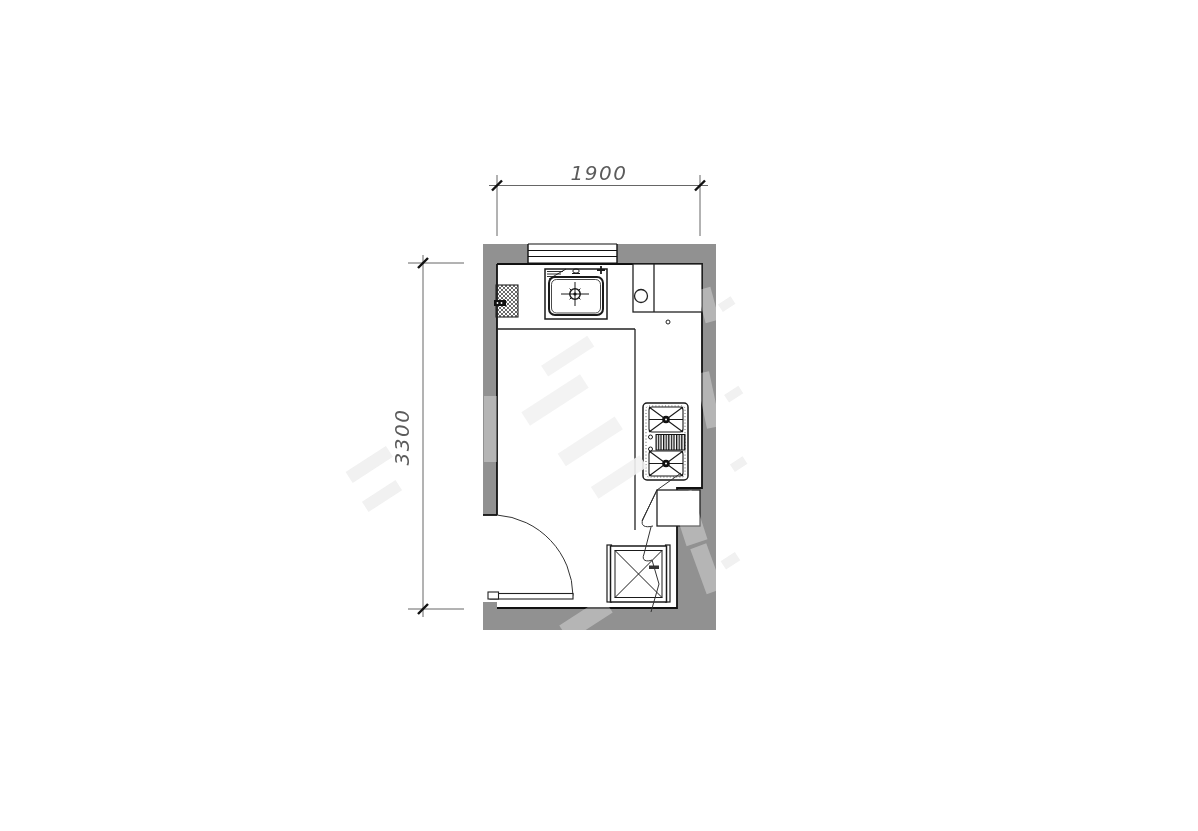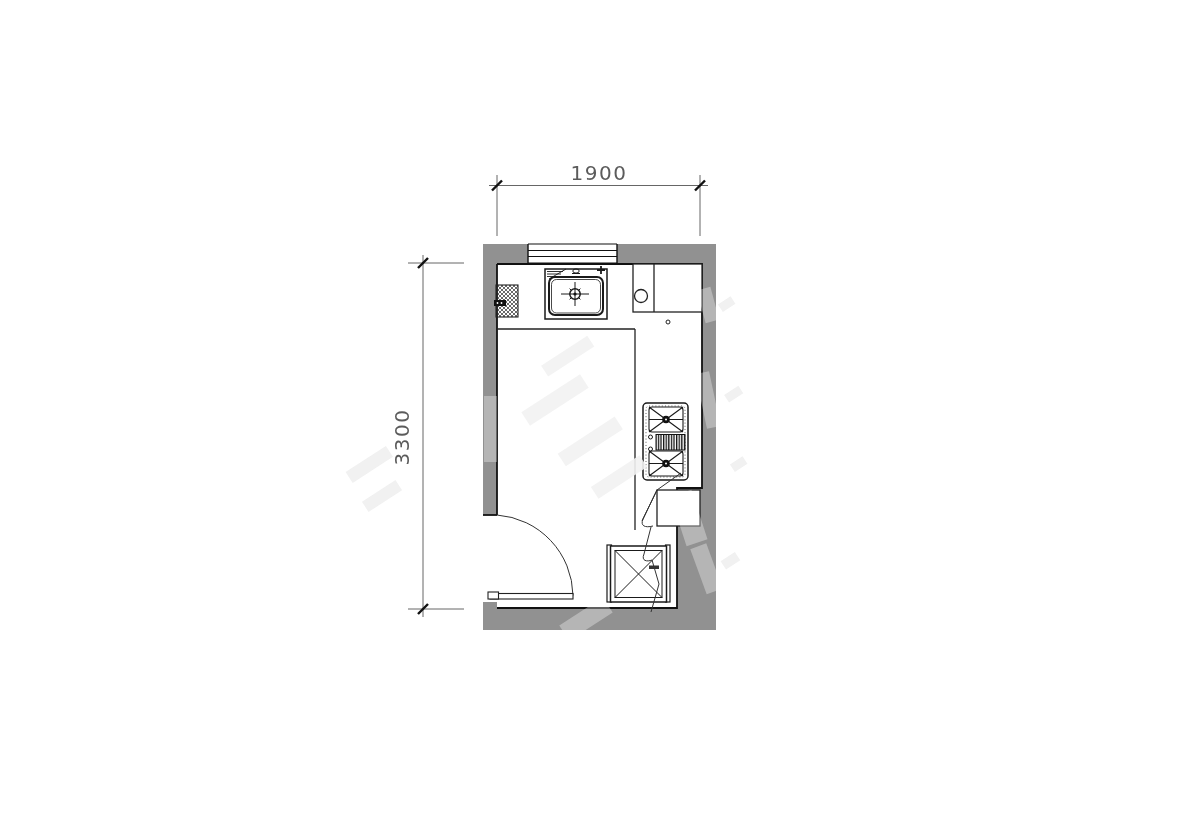--- a/index.html
+++ b/index.html
@@ -1,18 +1,19 @@
 <!DOCTYPE html>
 <html><head>
 <meta charset="utf-8">
 <style>
   html,body{margin:0;padding:0;background:#fff;}
   #stage{
     position:relative;width:1196px;height:831px;background:#ffffff;overflow:hidden;
     font-family:"DejaVu Sans",sans-serif;
+    font-style:italic;
   }
   svg{position:absolute;left:0;top:0;}
   text.dim{
     font-family:"DejaVu Sans",sans-serif;
     font-size:20px;fill:#4a4a4a;letter-spacing:1.5px;opacity:.9;
   }
 </style>
 </head>
 <body>
 

